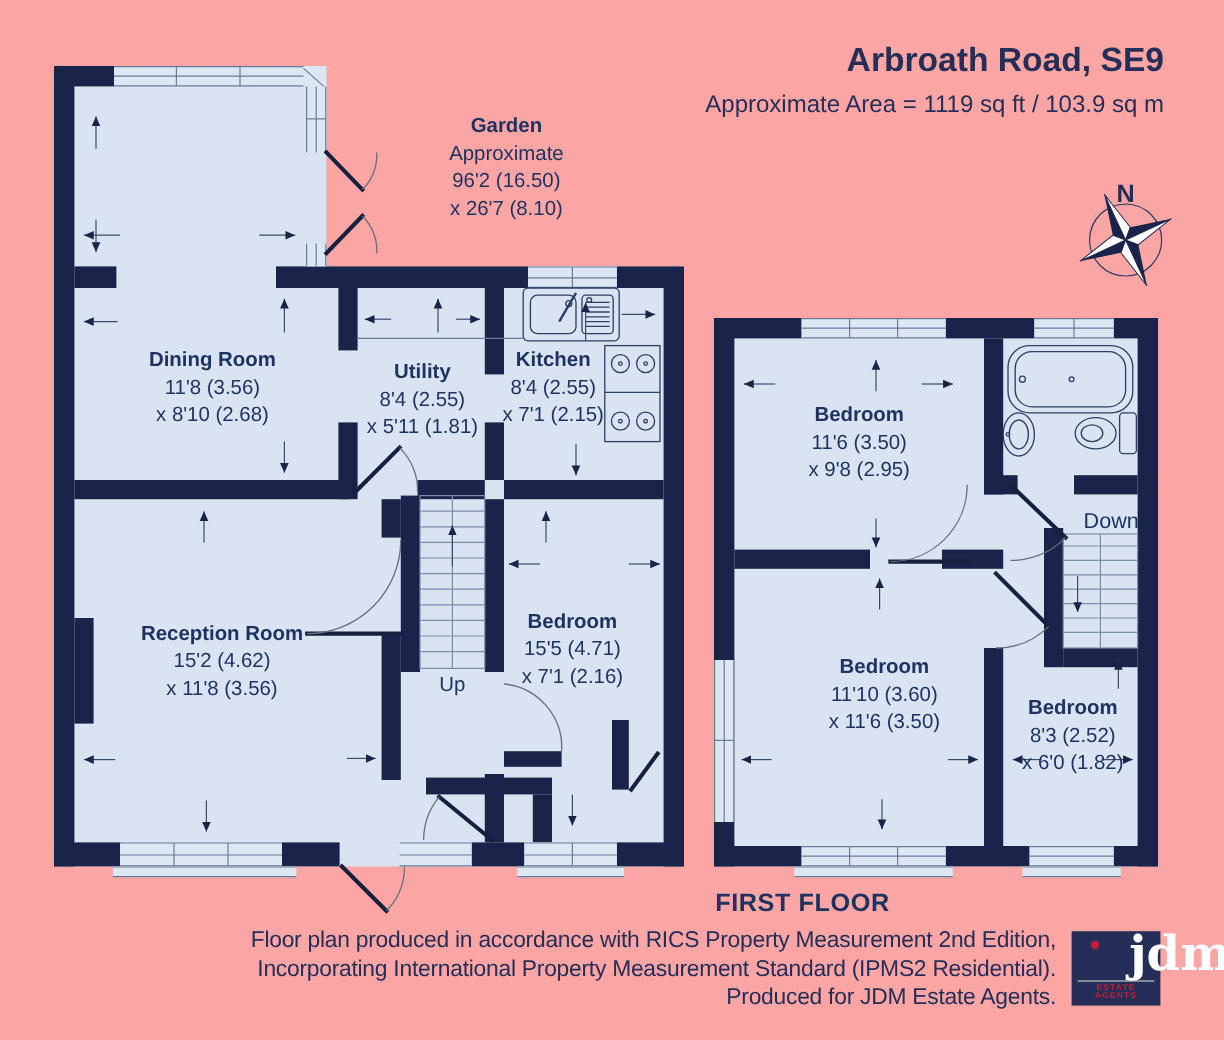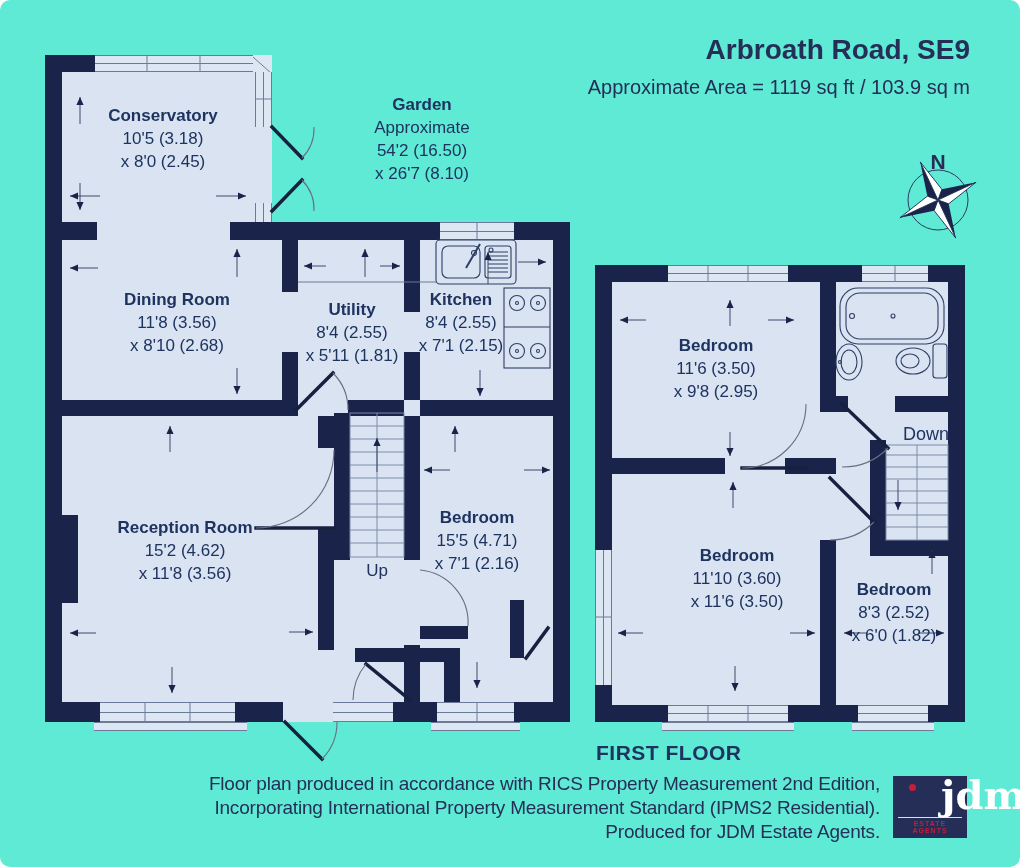--- a/index.html
+++ b/index.html
@@ -1,17 +1,17 @@
 <!DOCTYPE html>
 <html><head>
 <meta charset="utf-8">
 <style>
   html,body{margin:0;padding:0;background:#fff;}
-  #stage{position:relative;width:1020px;height:867px;background:#5eead4;overflow:hidden;
-         font-family:"Liberation Sans",sans-serif;color:#1e3360;border-radius:10px;}
+  #stage{position:relative;width:1020px;height:867px;background:#fca5a5;overflow:hidden;
+         font-family:"Liberation Sans",sans-serif;color:#1e3360;}
   .abs{position:absolute;}
   
   .title{right:50px;top:34px;font-size:28px;font-weight:bold;color:#252e56;text-align:right;}
   .subtitle{right:50px;top:76px;font-size:20px;color:#252e56;text-align:left;}
   
   .room-label{transform:translateX(-50%);text-align:center;line-height:23px;font-size:17px;white-space:nowrap;}
   .room-name{font-weight:bold;}
   .stair-label{transform:translateX(-50%);text-align:right;font-size:17px;}
   .floor-label{font-size:21px;font-weight:bold;letter-spacing:.5px;color:#1e3360;}
   .north-label{transform:translateX(-50%);font-size:21px;font-weight:bold;color:#252e56;}
@@ -280,29 +280,24 @@
         <path d="M896,200 L930,208 L938,200 Z" fill="#1a2349"></path>
         <path d="M896,200 L930,192 L938,200 Z" fill="#fff" stroke="#1a2349" stroke-width="0.8"></path>
       </g>
     </g>
   </svg>
 
   <div class="abs title">Arbroath Road, SE9</div>
   <div class="abs subtitle">Approximate Area = 1119 sq ft / 103.9 sq m</div>
   <div class="abs north-label" style="left:938px;top:150px">N</div>
 
-  <div class="abs room-label" style="left:163px;top:104px">
-    <div class="room-name">Conservatory</div>
-    <div>10'5 (3.18)</div>
-    <div>x 8'0 (2.45)</div>
-  </div>
   <div class="abs room-label" style="left:422px;top:93px">
     <div class="room-name">Garden</div>
     <div>Approximate</div>
-    <div>54'2 (16.50)</div>
+    <div>96'2 (16.50)</div>
     <div>x 26'7 (8.10)</div>
   </div>
   <div class="abs room-label" style="left:177px;top:288px">
     <div class="room-name">Dining Room</div>
     <div>11'8 (3.56)</div>
     <div>x 8'10 (2.68)</div>
   </div>
   <div class="abs room-label" style="left:352px;top:298px">
     <div class="room-name">Utility</div>
     <div>8'4 (2.55)</div>

